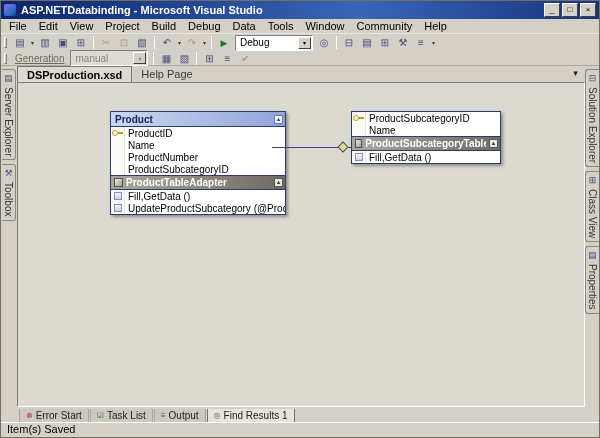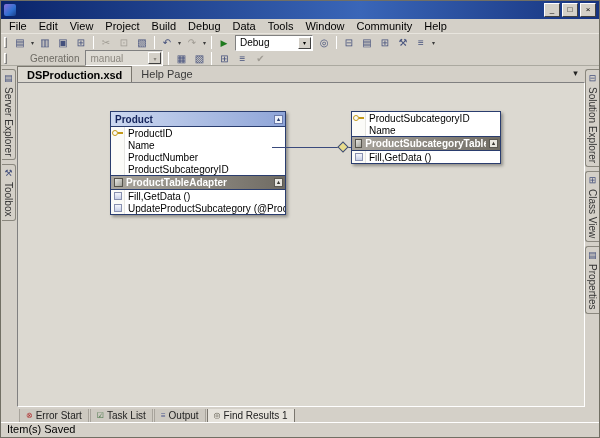--- a/index.html
+++ b/index.html
@@ -35,21 +35,21 @@
   .tbi.green { color:#1e7a1e; font-size:9px; }
   .dd { font-size:6px; color:#3a3a3a; width:7px; text-align:center; }
   .sep { width:1px; height:13px; background:#8a877e; border-right:1px solid #fff; margin:0 3px; }
   .combo { display:flex; align-items:center; height:16px; background:#fff;
     border:1px solid; border-color:#808080 #fff #fff #808080; width:78px; font-size:10px;
     padding-left:4px; position:relative; margin:0 2px; }
   .combo .combo-text { white-space:nowrap; overflow:hidden; }
   .combo .arrow-box { position:absolute; right:1px; top:1px; bottom:1px; width:13px; background:#d4d0c8;
     border:1px solid; border-color:#fff #404040 #404040 #fff; display:flex; align-items:center; justify-content:center; font-size:6px; }
   .combo.disabled { background:#dedbd4; color:#8a867e; }
-  .tb-label { font-size:10px; color:#6e6b64; margin:0 4px 0 19px; }
+  .tb-label { font-size:10px; color:#6e6b64; margin:0 4px 0 4px;text-decoration:underline; }
 
   
   .tabstrip { position:absolute; top:65px; left:16px; right:6px; height:16px;
     display:flex; align-items:flex-end; background:#d4d0c8; }
   .doc-tab { height:16px; display:flex; align-items:center; padding:0 9px; font-size:11px; color:#3a3a3a; }
   .doc-tab.active { background:#dcd9d1; border:1px solid #7a766e; border-bottom:none; font-weight:bold; color:#000; }
   .strip-btns { position:absolute; right:3px; top:1px; display:flex; gap:7px; align-items:center; }
   .strip-btn { font-size:9px; color:#222; line-height:12px; }
 
   
@@ -108,20 +108,21 @@
   .statusbar { position:absolute; left:0; right:0; bottom:0; height:15px; background:#d4d0c8;
     border-top:1px solid #fff; display:flex; padding-left:6px; font-size:11px; }
 </style>
 </head>
 <body>
 
 <div id="window">
 
   <div class="titlebar">
     <span class="appicon"></span>
+    <span class="title-text">ASP.NETDatabinding - Microsoft Visual Studio</span>
     <span class="tb-buttons">
       <span class="tbtn">_</span>
       <span class="tbtn">□</span>
       <span class="tbtn">×</span>
     </span>
   </div>
 
   <div class="menubar">
     <span class="menu-item">File</span>
     <span class="menu-item">Edit</span>

